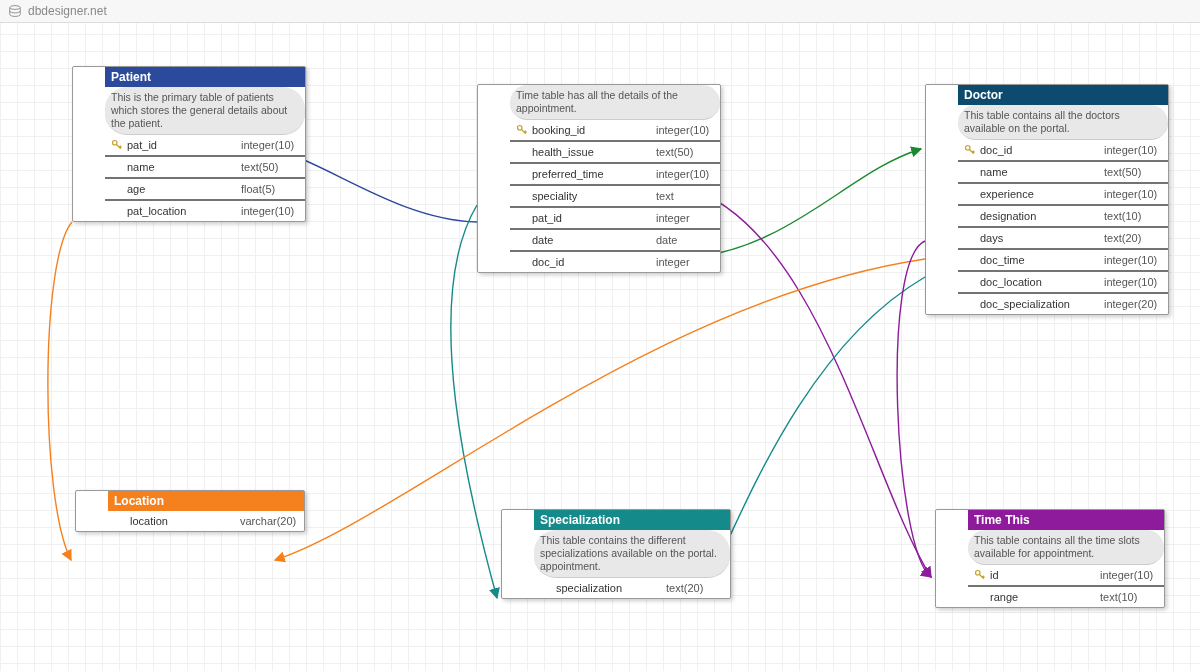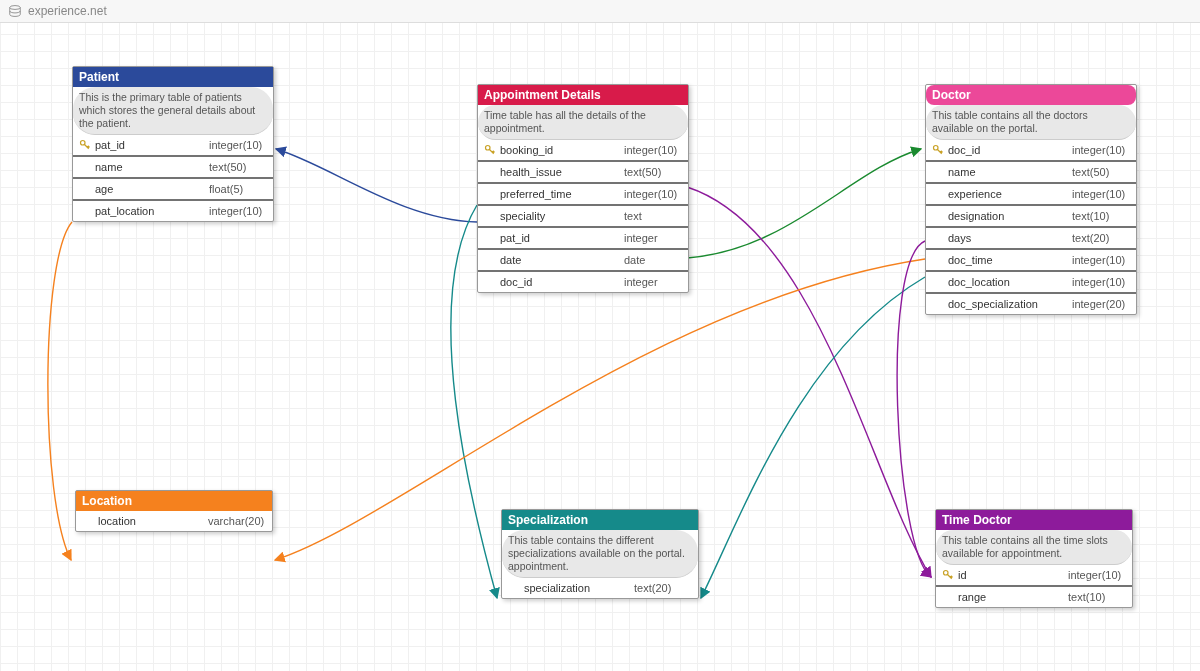--- a/index.html
+++ b/index.html
@@ -14,35 +14,35 @@
   .table{position:absolute;background:#fff;border:1px solid #999;box-shadow:2px 2px 4px rgba(0,0,0,.2);border-radius:2px;}
   .t-head{color:#fff;font-weight:bold;padding:3px 6px;font-size:12px;}
   .t-desc{background:#e8e8e8;color:#555;padding:4px 6px;font-size:10.5px;line-height:1.25;border-bottom:1px solid #ccc;border-radius:22px;}
   .t-rows{}
   .t-row{display:flex;align-items:center;border-top:2px solid #737373;padding:2px 4px;min-height:16px;font-size:11px;}
   .t-row:first-child{border-top:none;}
   .t-row .key{width:16px;height:14px;display:inline-flex;align-items:center;justify-content:center;}
   .t-row .coln{flex:1;padding-left:2px;}
   .t-row .colt{flex:0 0 auto;min-width:60px;color:#555;}
   svg.edges{position:absolute;left:0;top:0;z-index:1;pointer-events:none;}
-  .table{z-index:2;}
+  .table{z-index:2;padding-left:32px;}
 </style>
 </head>
 <body>
 
 <div class="canvas">
   <div class="topbar">
     <span class="icon">
       <svg viewBox="0 0 16 16" width="14" height="14">
           <ellipse cx="8" cy="4" rx="6" ry="2.2" fill="none" stroke="#888" stroke-width="1"></ellipse>
           <path d="M2 4v8c0 1.2 2.7 2.2 6 2.2s6-1 6-2.2V4" fill="none" stroke="#888" stroke-width="1"></path>
           <path d="M2 8c0 1.2 2.7 2.2 6 2.2s6-1 6-2.2" fill="none" stroke="#888" stroke-width="1"></path>
         </svg>
     </span>
-    <span>experience.net</span>
+    <span>dbdesigner.net</span>
   </div>
 
   <svg class="edges" width="1200" height="671">
     <defs>
       <marker id="ah-blue" markerWidth="8" markerHeight="8" refX="7" refY="4" orient="auto">
           <path d="M0,0 L8,4 L0,8 z" fill="#2b4a9b"></path>
         </marker>
       <marker id="ah-green" markerWidth="8" markerHeight="8" refX="7" refY="4" orient="auto">
           <path d="M0,0 L8,4 L0,8 z" fill="#1a8a2f"></path>
         </marker>
@@ -100,21 +100,20 @@
             <span class="colt">float(5)</span>
           </div>
           <div class="t-row">
             <span class="key"></span>
             <span class="coln">pat_location</span>
             <span class="colt">integer(10)</span>
           </div>
         </div>
       </div>
       <div class="table" style="left: 477px; top: 84px; width: 210px;">
-        <div class="t-head" style="background: rgb(216, 27, 74);">Appointment Details</div>
         <div class="t-desc">Time table has all the details of the appointment.</div>
         <div class="t-rows">
           <div class="t-row">
             <span class="key">
               <svg viewBox="0 0 16 16" width="12" height="12">
                 <circle cx="5" cy="5" r="3" fill="none" stroke="#c9a227" stroke-width="1.6"></circle>
                 <path d="M7 7 L13 13 M11 11 L13 9 M12 12 L14 10" stroke="#c9a227" stroke-width="1.6" fill="none"></path>
               </svg>
             </span>
             <span class="coln">booking_id</span>
@@ -146,21 +145,21 @@
             <span class="colt">date</span>
           </div>
           <div class="t-row">
             <span class="key"></span>
             <span class="coln">doc_id</span>
             <span class="colt">integer</span>
           </div>
         </div>
       </div>
       <div class="table" style="left: 925px; top: 84px; width: 210px;">
-        <div class="t-head" style="background: #ec4899; border-radius: 8px;">Doctor</div>
+        <div class="t-head" style="background: #0c4a6e;">Doctor</div>
         <div class="t-desc">This table contains all the doctors available on the portal.</div>
         <div class="t-rows">
           <div class="t-row">
             <span class="key">
               <svg viewBox="0 0 16 16" width="12" height="12">
                 <circle cx="5" cy="5" r="3" fill="none" stroke="#c9a227" stroke-width="1.6"></circle>
                 <path d="M7 7 L13 13 M11 11 L13 9 M12 12 L14 10" stroke="#c9a227" stroke-width="1.6" fill="none"></path>
               </svg>
             </span>
             <span class="coln">doc_id</span>
@@ -218,21 +217,21 @@
         <div class="t-desc">This table contains the different specializations available on the portal. appointment.</div>
         <div class="t-rows">
           <div class="t-row">
             <span class="key"></span>
             <span class="coln">specialization</span>
             <span class="colt">text(20)</span>
           </div>
         </div>
       </div>
       <div class="table" style="left: 935px; top: 509px; width: 196px;">
-        <div class="t-head" style="background: rgb(141, 27, 155);">Time Doctor</div>
+        <div class="t-head" style="background: rgb(141, 27, 155);">Time This</div>
         <div class="t-desc">This table contains all the time slots available for appointment.</div>
         <div class="t-rows">
           <div class="t-row">
             <span class="key">
               <svg viewBox="0 0 16 16" width="12" height="12">
                 <circle cx="5" cy="5" r="3" fill="none" stroke="#c9a227" stroke-width="1.6"></circle>
                 <path d="M7 7 L13 13 M11 11 L13 9 M12 12 L14 10" stroke="#c9a227" stroke-width="1.6" fill="none"></path>
               </svg>
             </span>
             <span class="coln">id</span>

